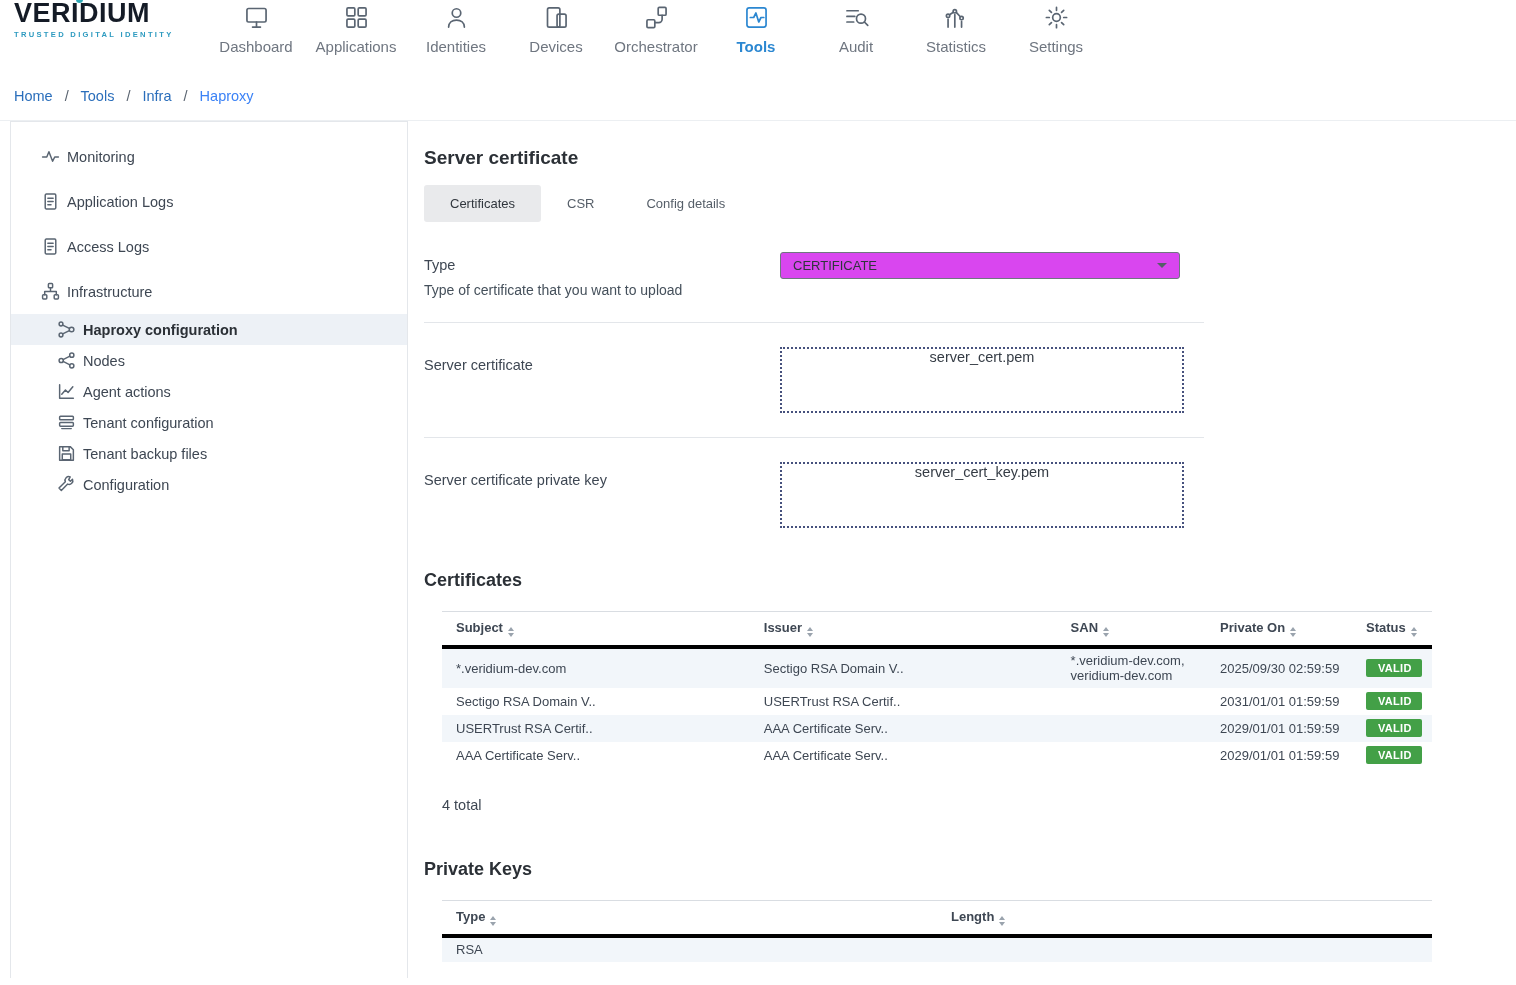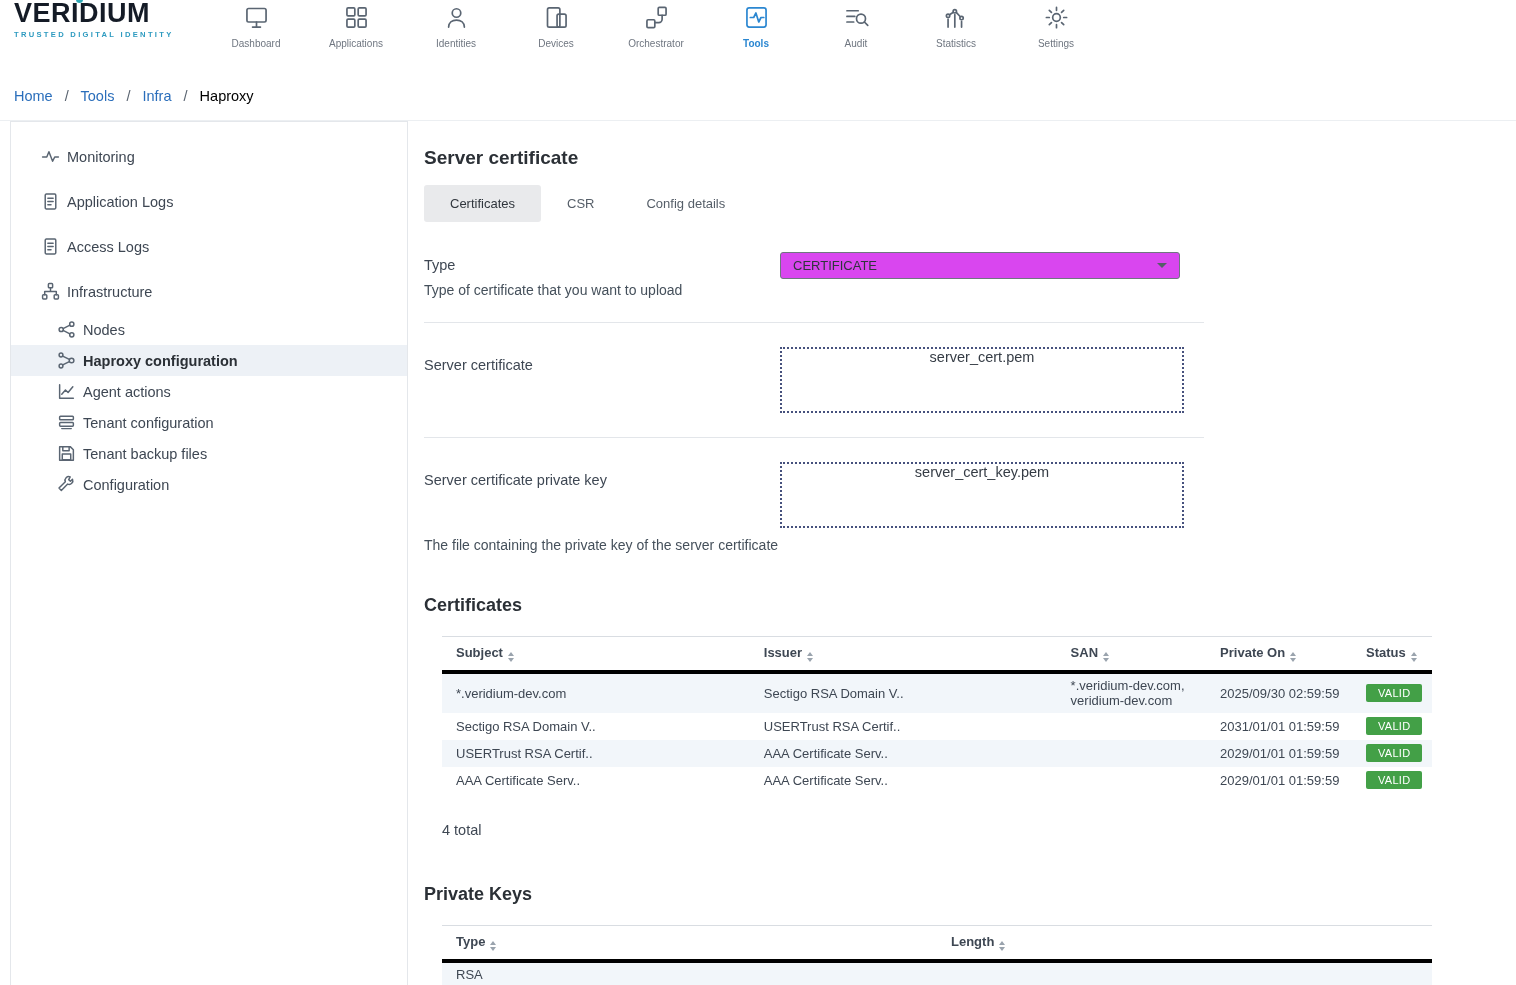--- a/index.html
+++ b/index.html
@@ -13,28 +13,28 @@
   }
   
   .topnav { height: 76px; display: flex; padding-left: 14px; }
   .logo { width: 170px; position: relative; cursor: pointer; }
   .logo-word { font-size: 27px; font-weight: 800; letter-spacing: 0.5px; color: #141b26; line-height: 1; }
   .logo-dot { position: absolute; top: -4px; left: 62px; width: 7px; height: 7px; border-radius: 50%; background: #2fa8b5; }
   .logo-tag { font-size: 7.6px; letter-spacing: 2.3px; color: #2e9bc0; font-weight: 700; margin-top: 3px; }
   .nav-items { display: flex; margin-left: 22px; }
   .nav-item { width: 100px; display: flex; flex-direction: column; align-items: center; cursor: pointer; padding-top: 4px; }
   .nav-item svg { width: 27px; height: 27px; stroke: #5a6572; fill: none; stroke-width: 1.5; stroke-linecap: round; stroke-linejoin: round; }
-  .nav-item .nav-label { margin-top: 7px; font-size: 10px; color: #6f7680; }
+  .nav-item .nav-label { margin-top: 7px; font-size: 15px; color: #6f7680; }
   .nav-item.active svg { stroke: #2b87d1; }
   .nav-item.active .nav-label { color: #2b87d1; font-weight: 700; }
   
   .breadcrumb { padding: 12px 0 16px 14px; font-size: 14.5px; }
   .crumb-link { color: #2a6ebb; cursor: pointer; text-decoration: none; }
   .crumb-sep { color: #5a6470; margin: 0 8px; }
-  .crumb-current { color: #000000; }
+  .crumb-current { color: #3b82f6; }
   
   .layout { display: flex; align-items: stretch; min-height: 858px; border-top: 1px solid #eceff2; }
   .sidebar { width: 398px; margin-left: 10px; border: 1px solid #e4e7eb; border-top: 1px solid #e4e7eb; border-bottom: none; padding-top: 12px; background: #fff; }
   .side-item { display: flex; align-items: center; gap: 7px; padding: 13px 10px 13px 30px; font-size: 14.5px; color: #3e4753; cursor: pointer; }
   .side-sub { padding: 6px 10px 6px 46px; }
   .side-item svg { width: 19px; height: 19px; stroke: #5a6572; fill: none; stroke-width: 1.4; stroke-linecap: round; stroke-linejoin: round; flex: 0 0 auto; }
   .side-item.selected { background: #edf1f6; font-weight: 700; color: #2b3036; }
   
   .content { flex: 1; padding: 14px 0 0 16px; }
   .page-title { font-size: 19px; font-weight: 700; color: #2b3036; margin: 12px 0 16px 0; }
@@ -57,21 +57,21 @@
   .table-wrap { margin-left: 18px; }
   table { width: 990px; border-collapse: collapse; font-size: 13px; color: #3e4753; }
   thead th { text-align: left; font-weight: 600; padding: 8px 10px 8px 14px; border-top: 1px solid #d9dde2; border-bottom: 4px solid #000000; white-space: nowrap; cursor: pointer; }
   tbody td { padding: 4px 10px 4px 14px; vertical-align: middle; }
   tbody tr { border-bottom: 1px solid transparent; }
   tbody tr.striped { background: #f2f6fa; }
   .sort { display: inline-flex; flex-direction: column; gap: 2px; margin-left: 5px; vertical-align: 1px; }
   .sort i { display: block; width: 0; height: 0; border-left: 3.5px solid transparent; border-right: 3.5px solid transparent; }
   .sort .up { border-bottom: 4px solid #9aa3ad; }
   .sort .down { border-top: 4px solid #9aa3ad; }
-  .badge { display: inline-block; background: #43a047; color: #fff; font-size: 11px; font-weight: 400; width: 56px; text-align: center; padding: 3px 12px; border-radius: 2px; letter-spacing: 0.3px; }
+  .badge { display: inline-block; background: #43a047; color: #fff; font-size: 11px; font-weight: 700; width: 56px; text-align: center; padding: 3px 12px; border-radius: 2px; letter-spacing: 0.3px; }
   .total { font-size: 14.5px; color: #3e4753; margin: 28px 0 0 18px; }
 </style>
 </head>
 <body>
 
 <header class="topnav">
   <div class="logo">
     <div class="logo-word">VERIDIUM</div>
     <span class="logo-dot"></span>
     <div class="logo-tag">TRUSTED DIGITAL IDENTITY</div>
@@ -185,38 +185,38 @@
     </div>
     <div class="side-item">
       <svg viewBox="0 0 18 18">
           <rect x="7" y="1.5" width="4" height="4" rx="0.8"></rect>
           <rect x="1.5" y="12" width="4" height="4" rx="0.8"></rect>
           <rect x="12.5" y="12" width="4" height="4" rx="0.8"></rect>
           <path d="M9 5.5V9M9 9H3.5v3M9 9h5.5v3"></path>
         </svg>
       <span>Infrastructure</span>
     </div>
+    <div class="side-item side-sub selected">
+      <svg viewBox="0 0 18 18">
+          <circle cx="3.8" cy="3.8" r="1.8"></circle>
+          <circle cx="3.8" cy="14.2" r="1.8"></circle>
+          <circle cx="13.8" cy="9" r="2.2"></circle>
+          <path d="M5.4 4.8l6.3 3.2M5.4 13.2l6.3-3.2"></path>
+        </svg>
+      <span>Haproxy configuration</span>
+    </div>
     <div class="side-item side-sub">
       <svg viewBox="0 0 18 18">
           <circle cx="4" cy="9" r="2"></circle>
           <circle cx="14" cy="4" r="2"></circle>
           <circle cx="14" cy="14" r="2"></circle>
           <path d="M5.8 8.1l6.4-3.2M5.8 9.9l6.4 3.2"></path>
         </svg>
       <span>Nodes</span>
     </div>
-    <div class="side-item side-sub selected">
-      <svg viewBox="0 0 18 18">
-          <circle cx="3.8" cy="3.8" r="1.8"></circle>
-          <circle cx="3.8" cy="14.2" r="1.8"></circle>
-          <circle cx="13.8" cy="9" r="2.2"></circle>
-          <path d="M5.4 4.8l6.3 3.2M5.4 13.2l6.3-3.2"></path>
-        </svg>
-      <span>Haproxy configuration</span>
-    </div>
     <div class="side-item side-sub">
       <svg viewBox="0 0 18 18">
           <path d="M2.5 2.5v13h13"></path>
           <path d="M4.5 11.5l3.5-4 2.5 2.5 4.5-5.5"></path>
         </svg>
       <span>Agent actions</span>
     </div>
     <div class="side-item side-sub">
       <svg viewBox="0 0 18 18">
           <rect x="2.5" y="3" width="13" height="3.5" rx="0.8"></rect>
@@ -277,21 +277,20 @@
       <hr class="divider">
 
       <div class="form-row">
         <div class="form-left">
           <div class="form-label drop-label">Server certificate private key</div>
         </div>
         <div class="dropzone">
           <span>server_cert_key.pem</span>
         </div>
       </div>
-      <div class="form-help">The file containing the private key of the server certificate</div>
     </div>
 
     <h2 class="section-title">Certificates</h2>
     <div class="table-wrap">
       <table>
         <colgroup>
             <col style="width:313px">
             <col style="width:312px">
             <col style="width:151px">
             <col style="width:147px">

